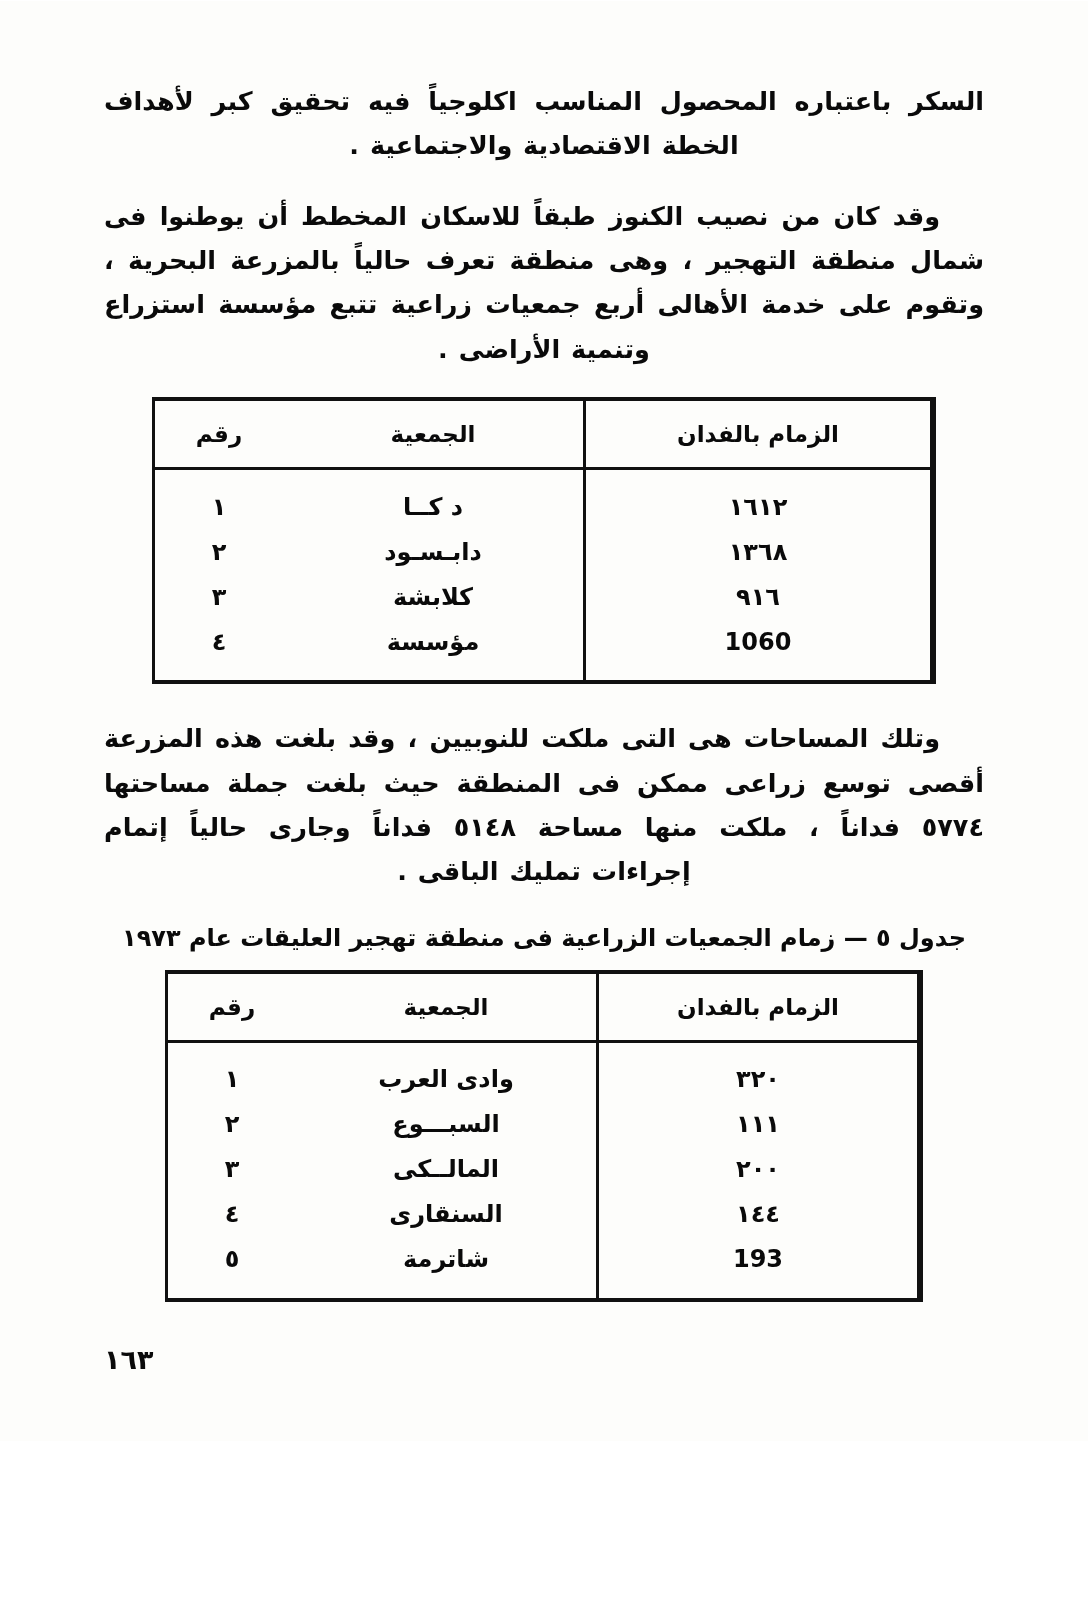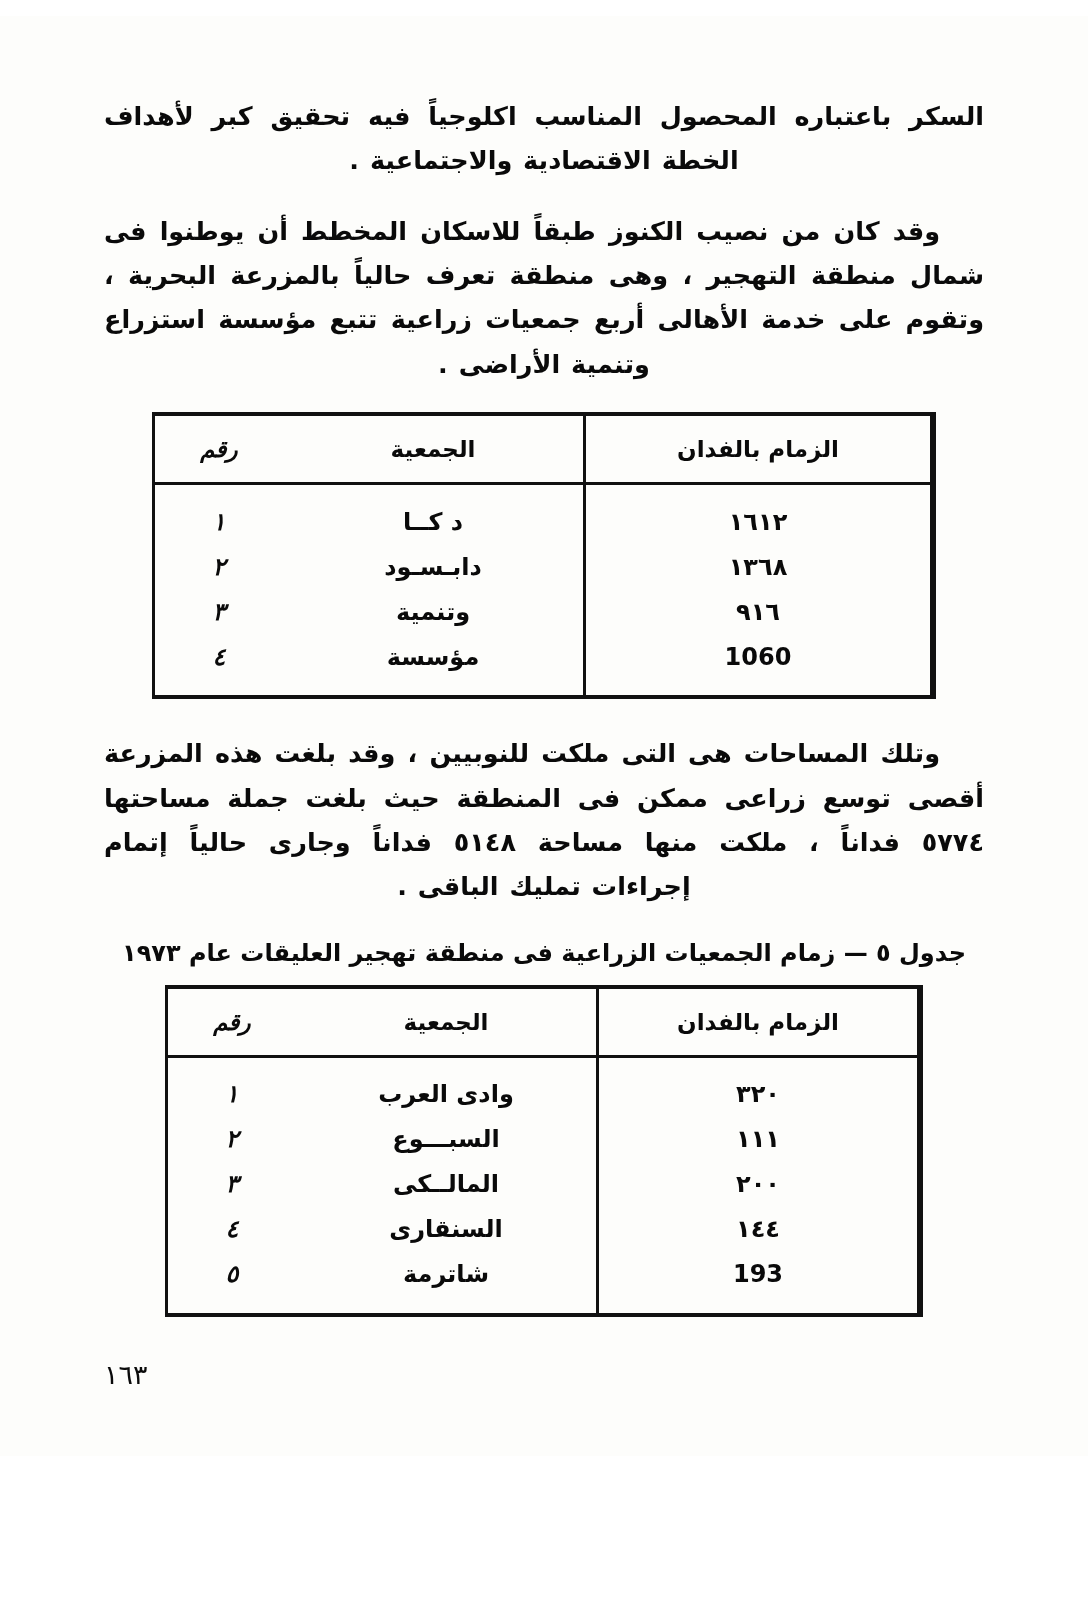--- a/index.html
+++ b/index.html
@@ -9,21 +9,21 @@
     background: #ffffff;
   }
   body {
     font-family: "DejaVu Sans", sans-serif;
     color: #0d0d0d;
   }
   .page {
     position: relative;
     width: 1088px;
     height: 1440px;
-    margin: 16px auto;
+    margin: 1px auto;
     background: #fdfdfb;
     overflow: hidden;
     box-sizing: border-box;
   }
   .content {
     position: absolute;
     top: 78px;
     right: 104px;
     left: 104px;
     direction: rtl;
@@ -74,21 +74,21 @@
     border-bottom: 3px solid #111;
   }
   table.tbl tbody td {
     font-size: 24px;
     height: 45px;
   }
   table.tbl tbody tr:first-child td { padding-top: 14px; }
   table.tbl tbody tr:last-child  td { padding-bottom: 16px; }
 
   
-  .col-num    { width: 128px; font-style: italic; }
+  .col-num    { width: 128px; }
   .col-name   { width: 300px; border-right: 3px solid #111; }
   .col-area   { border-right: 3px solid #111; }
 
   .tblwrap {
     border-top: 4px solid #111;
     border-bottom: 4px solid #111;
     border-right: 3px solid #111;
     border-left: 3px solid #111;
     margin: 0 auto;
     background: transparent;
@@ -96,21 +96,21 @@
   .tblwrap.t4 { width: 778px; }
   .tblwrap.t5 { width: 752px; }
 
   .num { font-family: "DejaVu Sans", sans-serif; }
 
   .folio {
     position: absolute;
     left: 104px;
     bottom: 66px;
     font-size: 27px;
-    font-weight: 400;
+    font-weight: 700;
     letter-spacing: 1px;
     color: #0a0a0a;
     direction: rtl;
   }
   .spacer-sm { height: 10px; }
 </style>
 </head>
 <body>
 
 <div class="page">
@@ -137,21 +137,21 @@
             <td class="col-name">د كــا</td>
             <td class="col-num num">١</td>
           </tr>
           <tr>
             <td class="col-area num">١٣٦٨</td>
             <td class="col-name">دابـسـود</td>
             <td class="col-num num">٢</td>
           </tr>
           <tr>
             <td class="col-area num">٩١٦</td>
-            <td class="col-name">وتنمية</td>
+            <td class="col-name">كلابشة</td>
             <td class="col-num num">٣</td>
           </tr>
           <tr>
             <td class="col-area num">1060</td>
             <td class="col-name">مؤسسة</td>
             <td class="col-num num">٤</td>
           </tr>
         </tbody>
       </table>
     </div>

